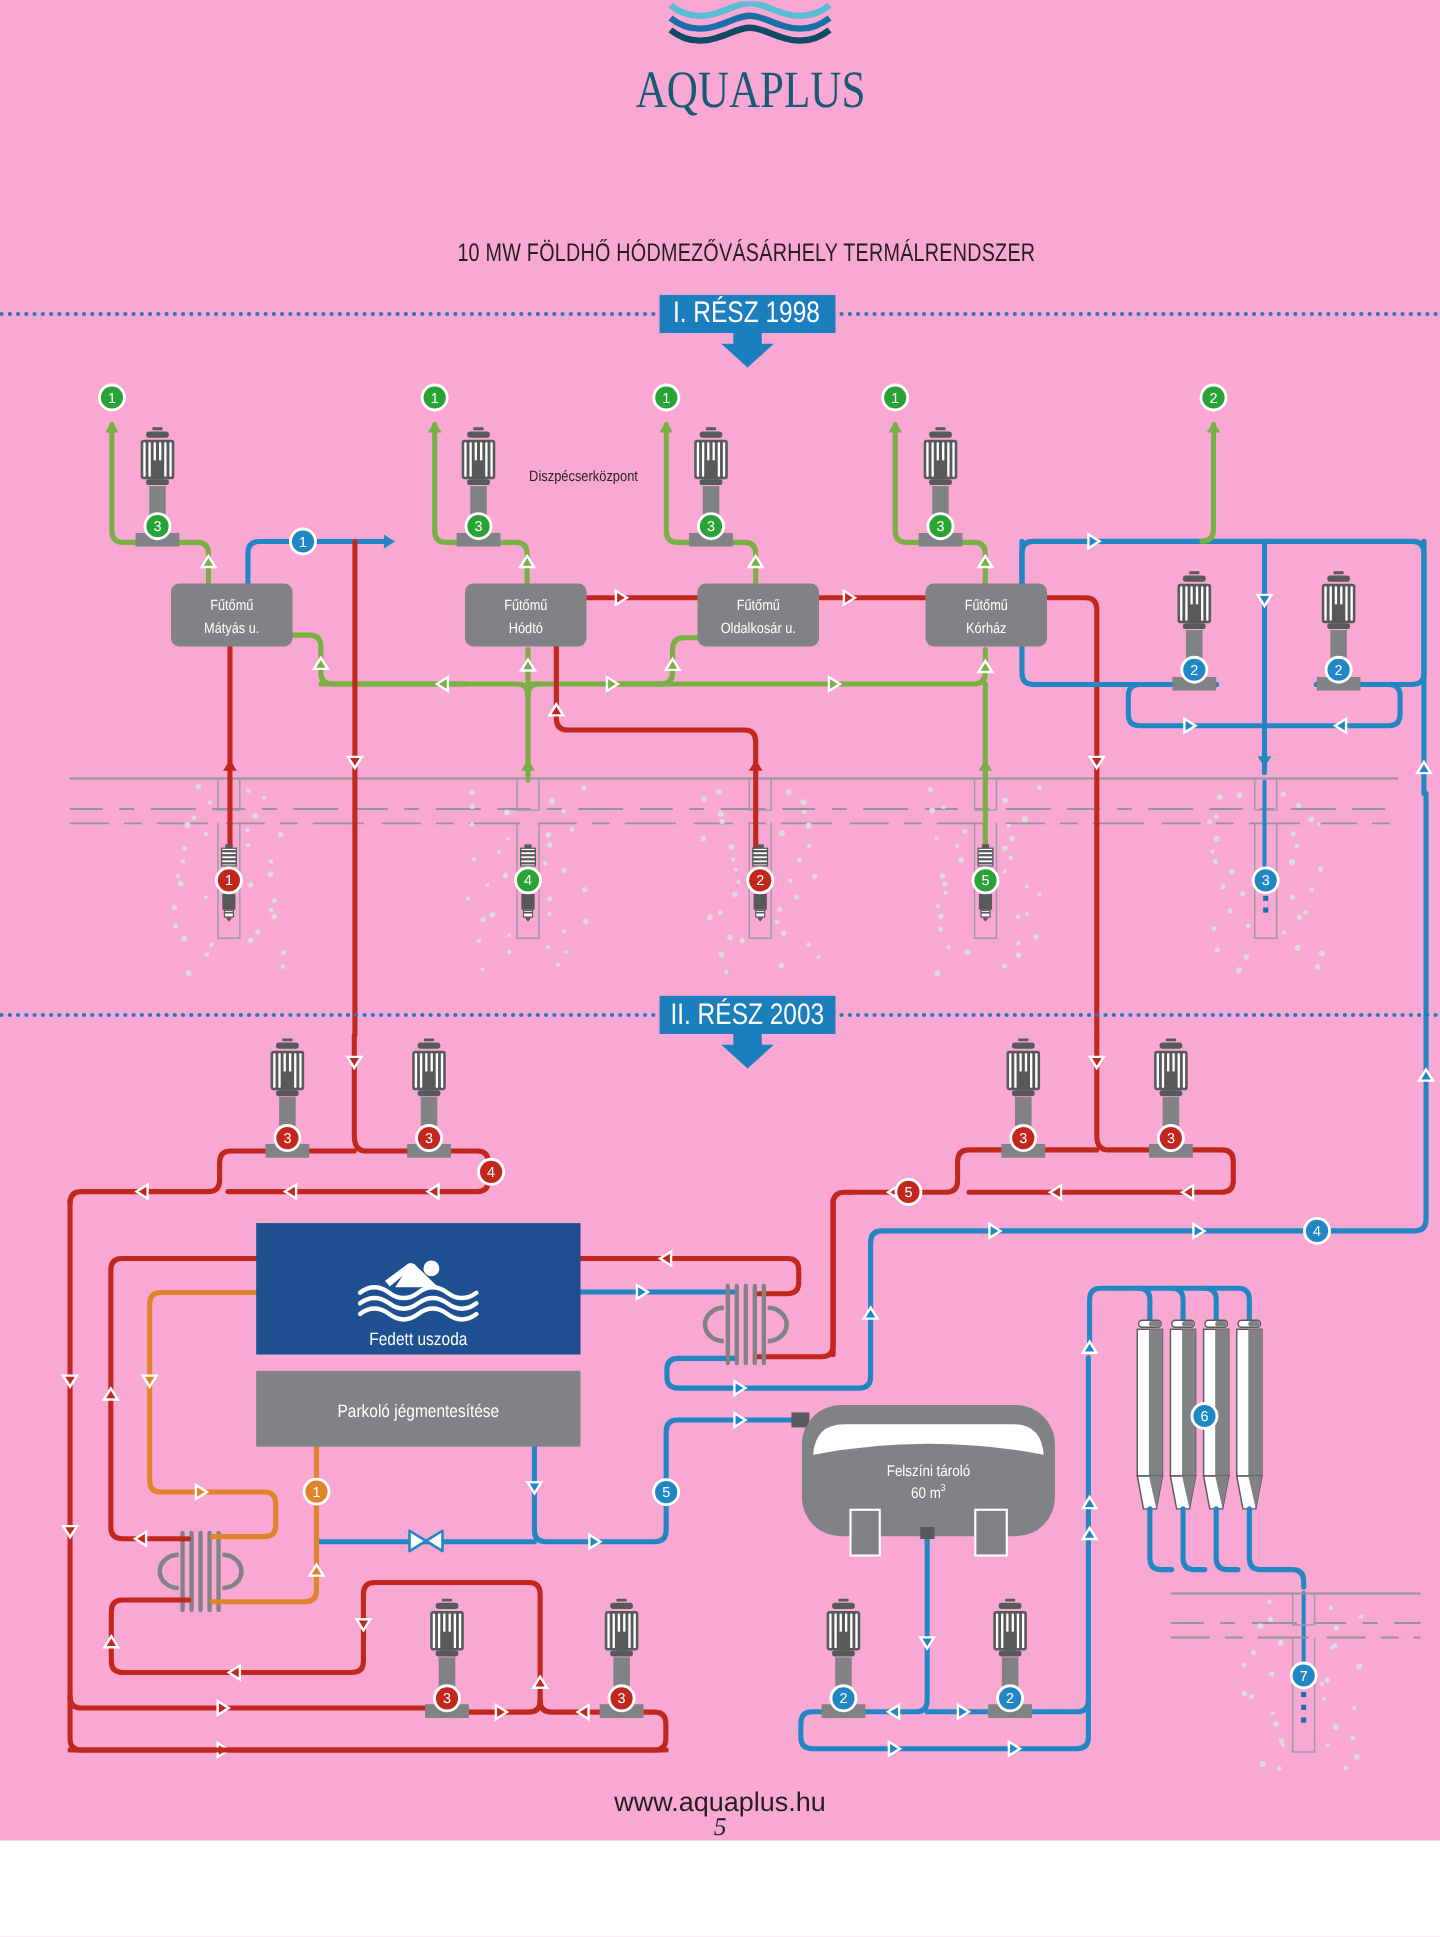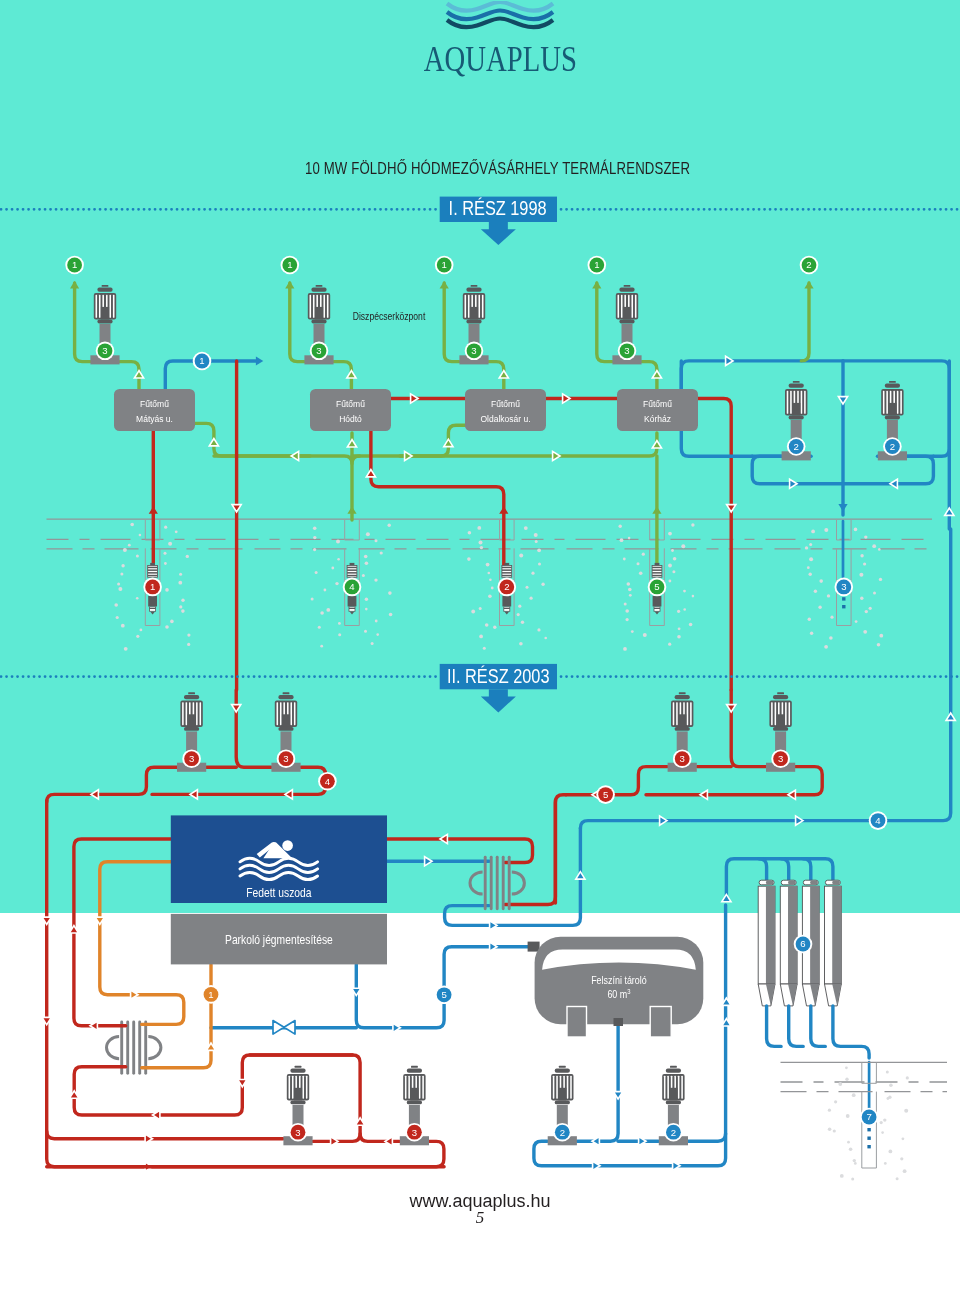--- a/index.html
+++ b/index.html
@@ -1,17 +1,17 @@
 <!DOCTYPE html>
 <html><head>
 <meta charset="utf-8">
 <style>
   html,body{margin:0;padding:0;background:#fff;}
   body{width:960px;height:1291px;overflow:hidden;font-family:"Liberation Sans",sans-serif;}
-  #page{position:relative;width:960px;height:913px;background:#5eead4;}
+  #page{position:relative;width:960px;height:1227px;background:#f9a8d4;}
   .abs{position:absolute;}
   #logo-wrap{left:20px;top:1px;width:960px;text-align:center;}
   #logo-text{font-family:"Liberation Serif",serif;font-size:35px;letter-spacing:0px;color:#175a75;line-height:1;margin-top:11px;}
   #logo-text span{display:inline-block;transform:scaleX(0.82);}
   #doc-title{left:18px;top:159px;width:960px;text-align:center;font-size:17.0px;letter-spacing:0.2px;color:#231f20;font-weight:400;white-space:nowrap;}
   #doc-title span{display:inline-block;transform:scaleX(0.775);}
   #page-number{left:0;top:1208px;width:960px;text-align:center;font-family:"Liberation Serif",serif;font-style:italic;font-size:17px;color:#231f20;}
   #footer-site{left:0;top:1191px;width:960px;text-align:center;font-size:18px;color:#231f20;}
   svg#diagram{position:absolute;left:0;top:0;}
 </style>

